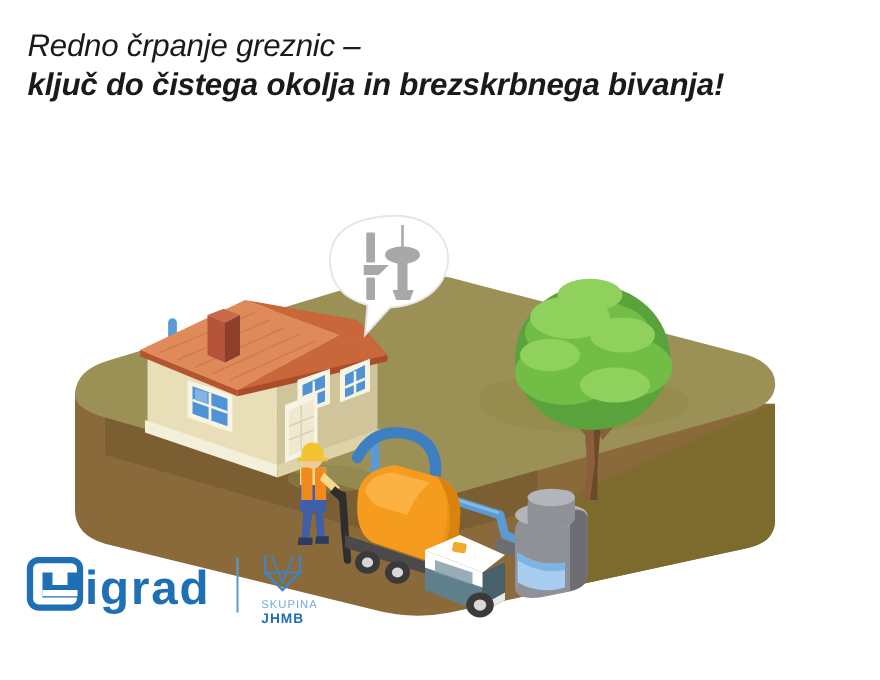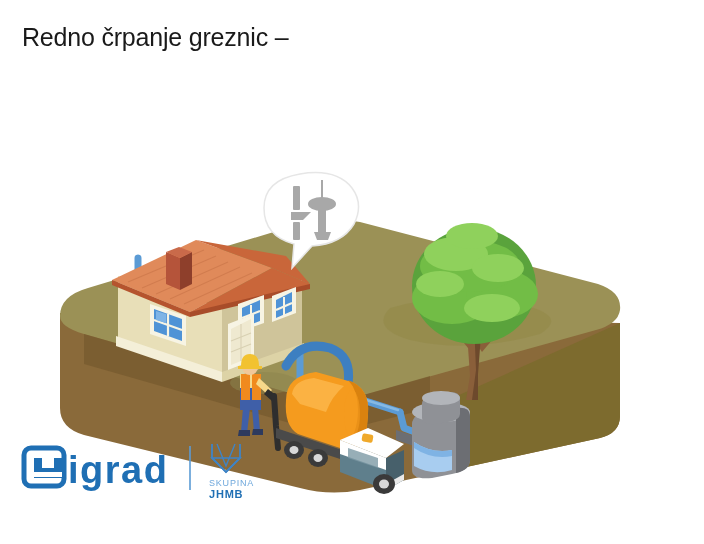--- a/index.html
+++ b/index.html
@@ -25,20 +25,21 @@
     left: 22px;
     top: 22px;
     width: 660px;
   }
   .head-line {
     color: #1a1a1a;
     font-size: 25px;
     line-height: 31px;
     letter-spacing: -0.2px;
     white-space: nowrap;
+    font-style: italic;
   }
   .head-line.regular { font-weight: 400; }
   .head-line.bold { font-weight: 700; }
 
   
   #illustration {
     position: absolute;
     left: 0;
     top: 108px;
     width: 704px;
@@ -56,20 +57,21 @@
   }
   #footer-logos svg { display: block; }
 </style>
 </head>
 <body>
 
 <div id="slide">
 
   <div id="heading">
     <div class="head-line regular">Redno črpanje greznic –</div>
+    <div class="head-line bold">ključ do čistega okolja in brezskrbnega bivanja!</div>
   </div>
 
   <div id="illustration">
     <svg width="704" height="400" viewBox="0 0 704 400" xmlns="http://www.w3.org/2000/svg">
 
       <g>
 
         <path d="M 60 205 L 60 300 Q 60 320 84 327 L 300 380 Q 330 388 360 382 L 600 330
                  Q 620 325 620 308 L 620 215 Z" fill="#8a6a3a"></path>
 

